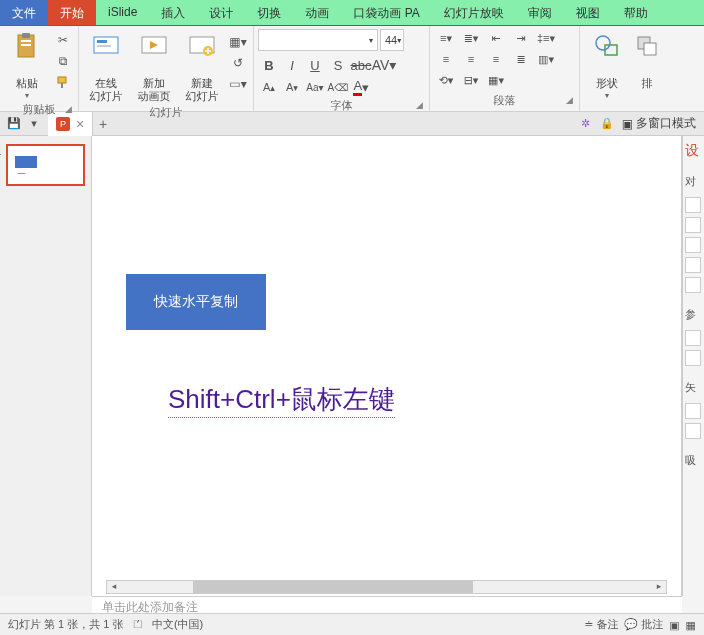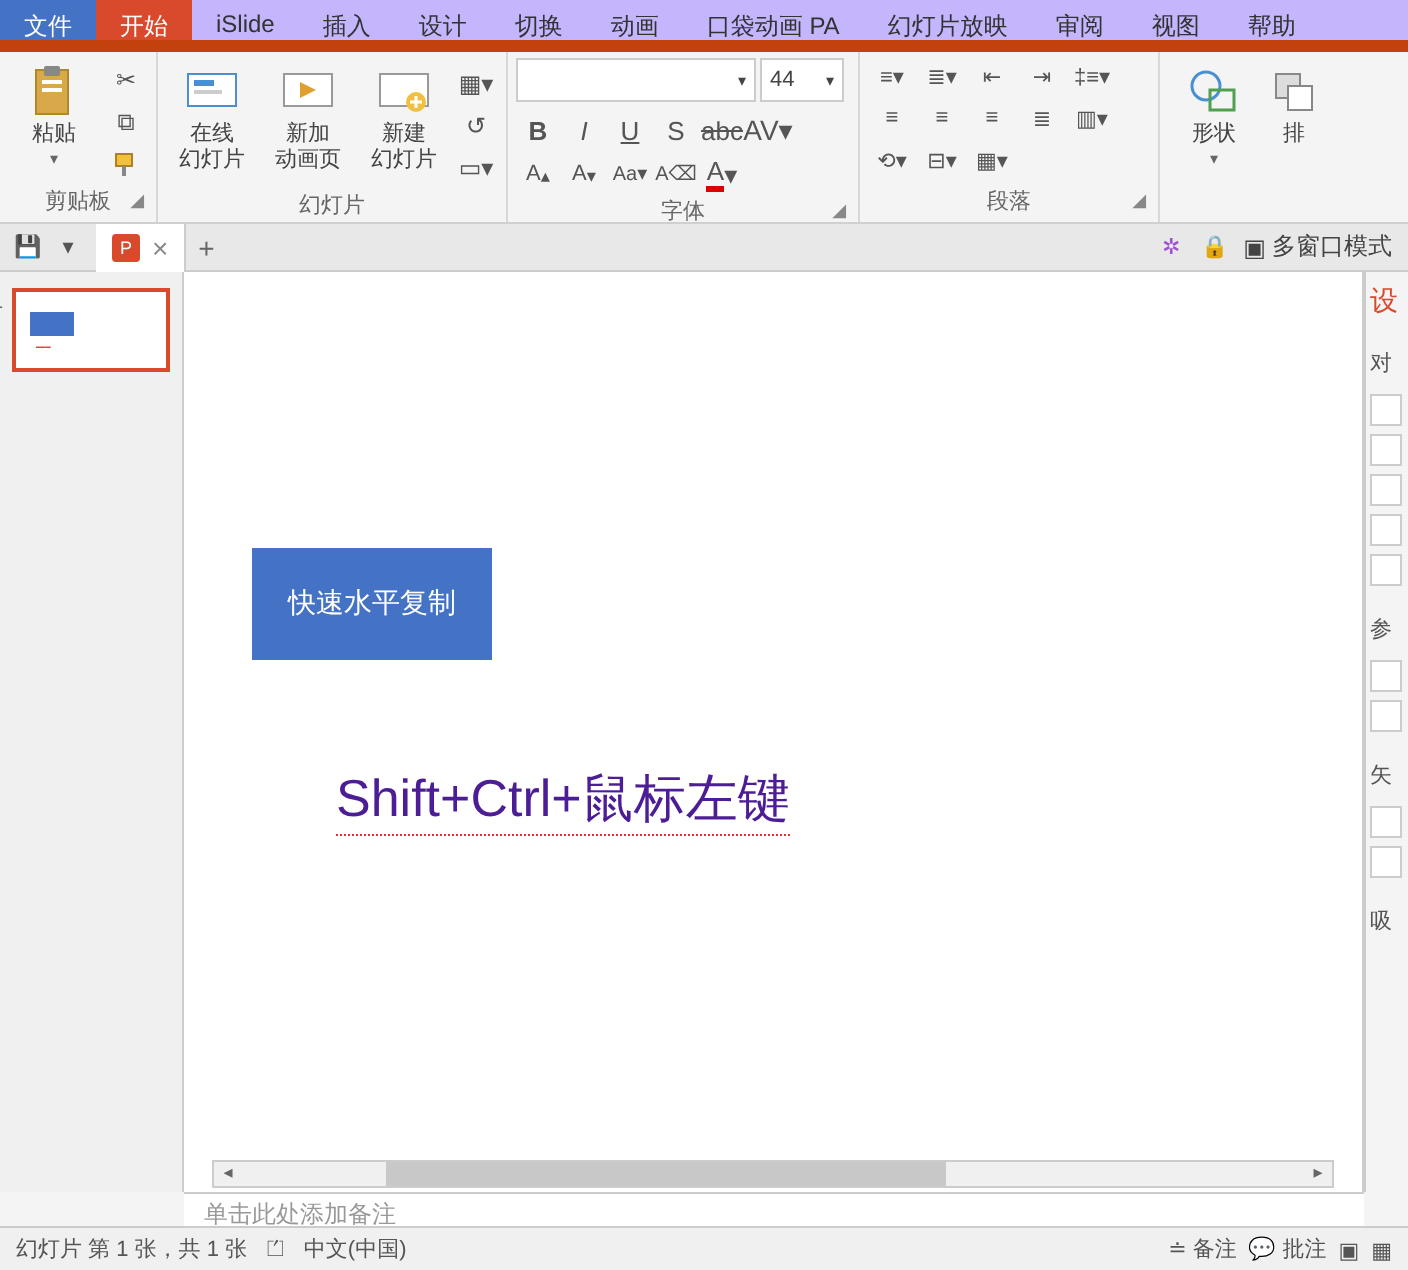--- a/index.html
+++ b/index.html
@@ -1,54 +1,54 @@
 <!DOCTYPE html>
 <html><head>
 <meta charset="utf-8">
 <style>
 *{margin:0;padding:0;box-sizing:border-box;font-family:"Microsoft YaHei",sans-serif}
 body{width:704px;height:635px;background:#f4f4f4;overflow:hidden;font-size:12px;color:#444}
-.menubar{height:26px;background:#c4b5fd;display:flex;align-items:stretch;border-bottom:6px solid #c2410c}
+.menubar{height:26px;background:#86efac;display:flex;align-items:stretch;border-bottom:1px solid #c2410c}
 .menubar .tab{padding:5px 12px;cursor:pointer;color:#333;font-size:12px}
 .menubar .tab.file{background:#4472c4;color:#fff}
 .menubar .tab.active{background:#d84a2b;color:#fff}
 .ribbon{height:86px;background:#f4f4f4;display:flex;border-bottom:1px solid #d0d0d0}
 .group{border-right:1px solid #d8d8d8;display:flex;flex-direction:column;padding:3px 4px 0 4px}
 .group-body{flex:1;display:flex;align-items:flex-start;gap:2px}
 .group-label{height:18px;text-align:center;font-size:11px;color:#666;position:relative}
 .group-label .launcher{position:absolute;right:2px;top:2px;font-size:9px;color:#888}
 .bigbtn{display:flex;flex-direction:column;align-items:center;width:46px;padding:2px;cursor:pointer}
 .bigbtn .ic{width:30px;height:30px;display:flex;align-items:center;justify-content:center}
-.bigbtn .lbl{font-size:11px;line-height:13px;text-align:center;margin-top:0}
+.bigbtn .lbl{font-size:11px;line-height:13px;text-align:center;margin-top:16px}
 .drop{font-size:8px;color:#666;margin-top:1px}
 .smallcol{display:flex;flex-direction:column;gap:3px;padding:2px}
 .smallbtn{width:18px;height:18px;display:flex;align-items:center;justify-content:center;cursor:pointer;font-size:12px;color:#555}
 .fontrow{display:flex;align-items:center;gap:2px;margin-bottom:3px}
 .fontsel{width:120px;height:22px;border:1px solid #ccc;background:#fff;font-size:11px;padding:0 4px;display:flex;align-items:center;justify-content:space-between}
-.sizesel{width:42px;height:22px;border:1px solid #ccc;background:#fff;font-size:11px;padding:0 4px;display:flex;align-items:center;justify-content:space-between}
+.sizesel{width:24px;height:22px;border:1px solid #ccc;background:#fff;font-size:11px;padding:0 4px;display:flex;align-items:center;justify-content:space-between}
 .fontbtns{display:flex;gap:1px}
 .fbtn{width:22px;height:22px;display:flex;align-items:center;justify-content:center;cursor:pointer;font-size:13px;color:#555}
 .pararow{display:flex;gap:1px;margin-bottom:3px}
 .pbtn{width:24px;height:18px;display:flex;align-items:center;justify-content:center;cursor:pointer;font-size:11px;color:#555}
 .tabbar{height:24px;background:#e8e8e8;display:flex;align-items:center;border-bottom:1px solid #ccc}
 .qat{display:flex;gap:4px;padding:0 6px}
 .qbtn{width:16px;height:16px;cursor:pointer;color:#555;font-size:11px;display:flex;align-items:center;justify-content:center}
 .doctab{background:#fff;height:24px;display:flex;align-items:center;padding:0 8px;border-right:1px solid #ccc;gap:6px}
 .doctab .p3{width:14px;height:14px;background:#d84a2b;color:#fff;font-size:9px;display:flex;align-items:center;justify-content:center;border-radius:2px}
 .doctab .close{color:#888;cursor:pointer;font-size:14px}
 .newtab{width:20px;text-align:center;cursor:pointer;color:#666;font-size:14px}
 .tbright{margin-left:auto;display:flex;align-items:center;gap:6px;padding-right:8px}
 .main{display:flex;height:460px}
 .thumbpane{width:92px;background:#f0f0f0;padding:8px 6px;border-right:1px solid #ccc}
 .thumb{border:2px solid #d84a2b;background:#fff;height:42px;position:relative;padding:4px}
 .thumb .num{position:absolute;left:-12px;top:0;font-size:10px;color:#666}
 .thumb .tbox{width:22px;height:12px;background:#4472c4;margin-top:6px;margin-left:3px}
 .canvas{flex:1;background:#fff;position:relative;overflow:hidden;border-right:1px solid #ccc}
 .slide{position:absolute;left:14px;top:6px;right:14px;bottom:18px;background:#fff}
-.shape{position:absolute;left:20px;top:132px;width:120px;height:56px;background:#4472c4;color:#fff;display:flex;align-items:center;justify-content:center;font-size:14px}
+.shape{position:absolute;left:20px;top:132px;width:140px;height:56px;background:#4472c4;color:#fff;display:flex;align-items:center;justify-content:center;font-size:14px}
 .tip{position:absolute;left:62px;top:240px;color:#4c1d95;font-size:26px;border-bottom:1px dotted #e03030}
 .hsb{position:absolute;left:14px;right:14px;bottom:2px;height:14px;background:#f0f0f0;border:1px solid #ccc;display:flex}
 .hsb .tr{flex:1;position:relative}
 .hsb .th{position:absolute;left:72px;width:280px;top:0;bottom:0;background:#c8c8c8}
 .hsb .ar{width:14px;text-align:center;font-size:9px;color:#666}
 .rightpane{width:22px;background:#f4f4f4;border-left:1px solid #ccc;padding:6px 2px;font-size:11px}
 .rightpane .hdr{color:#d84a2b;font-size:14px;margin-bottom:10px}
 .rightpane .sec{color:#555;margin:14px 0 8px 0}
 .rightpane .btn{width:16px;height:16px;border:1px solid #ccc;background:#fff;margin-bottom:4px}
 .notes{height:20px;background:#fff;border-top:1px solid #ccc;padding:2px 10px;color:#999;font-size:12px;margin-left:92px;margin-right:22px}

